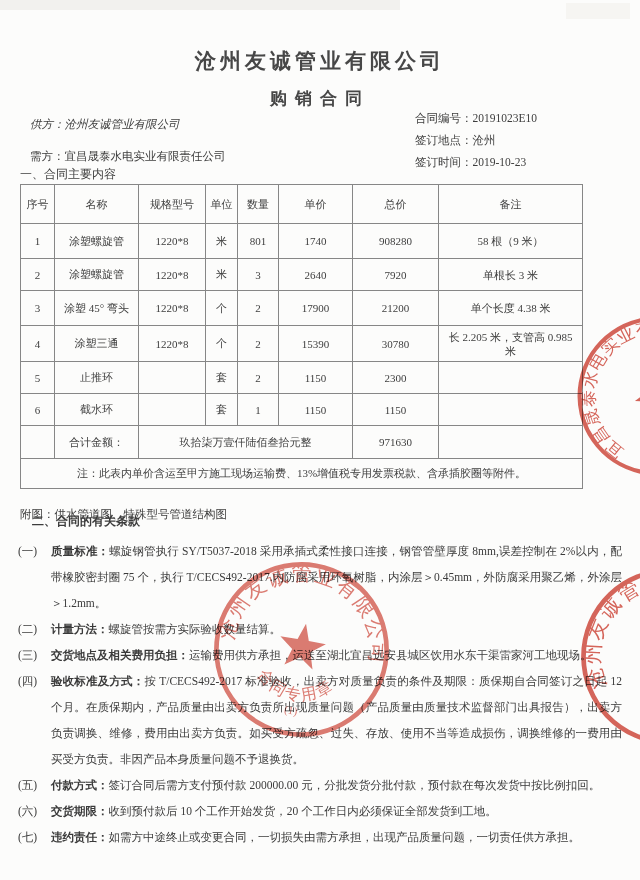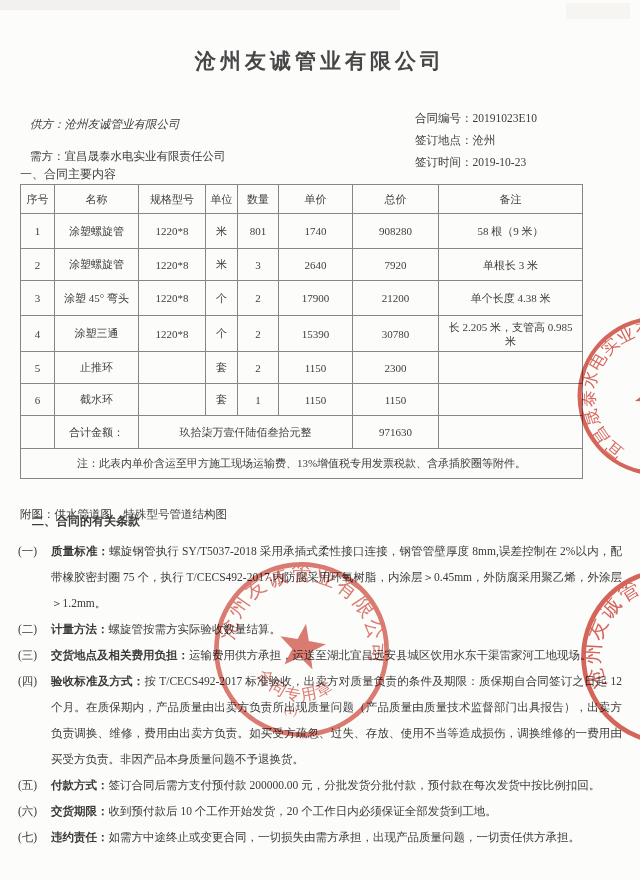--- a/index.html
+++ b/index.html
@@ -23,21 +23,21 @@
   .info-place{top:133px;left:415px;}
   .info-date{top:155px;left:415px;}
   .heading-1{top:166px;left:20px;font-weight:400;font-size:12px;}
   .attach-line{top:507px;left:20px;}
   .heading-2{top:513px;left:32px;font-weight:700;font-size:12px;}
 
   table.items{position:absolute;top:184px;left:20px;width:562px;
     border-collapse:collapse;table-layout:fixed;font-size:11px;color:#404040;}
   table.items td,table.items th{border:1px solid #868686;text-align:center;
     padding:1px 3px;font-weight:400;overflow:hidden;}
-  tr.hdr{height:29px;padding-left:36px;}
+  tr.hdr{height:39px;padding-left:36px;}
   tr.r0{height:35px;} tr.r1{height:32px;} tr.r2{height:35px;}
   tr.r3{height:36px;} tr.r4{height:32px;} tr.r5{height:32px;}
   tr.total{height:33px;} tr.noterow{height:30px;}
   td.note-cell{text-align:left;padding-left:6px;margin-top:19px;}
   td.remark{line-height:14px;}
 
   .clauses{position:absolute;top:538px;left:18px;width:604px;
     font-size:11.5px;line-height:26px;color:#3a3a3a;}
   .clause{position:relative;padding-left:33px;text-align:justify;}
   .clause .cno{position:absolute;left:0;top:0;}
@@ -57,20 +57,21 @@
   .seal-digits{font-size:8px;letter-spacing:1px;}
 </style>
 </head>
 <body>
 
 <div class="page">
   <div class="artifact-top"></div>
   <div class="artifact-tr"></div>
 
   <div class="doc-title">沧州友诚管业有限公司</div>
+  <div class="doc-subtitle">购销合同</div>
 
   <div class="line party-supplier"><span>供方：</span><span>沧州友诚管业有限公司</span></div>
   <div class="line party-buyer"><span>需方：</span><span>宜昌晟泰水电实业有限责任公司</span></div>
 
   <div class="line info-no"><span>合同编号：</span><span>20191023E10</span></div>
   <div class="line info-place"><span>签订地点：</span><span>沧州</span></div>
   <div class="line info-date"><span>签订时间：</span><span>2019-10-23</span></div>
 
   <div class="line heading-1">一、合同主要内容</div>
 

